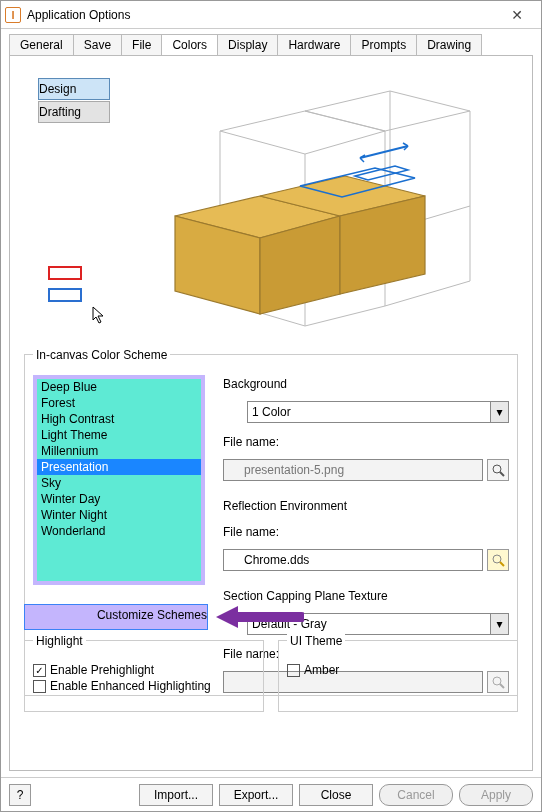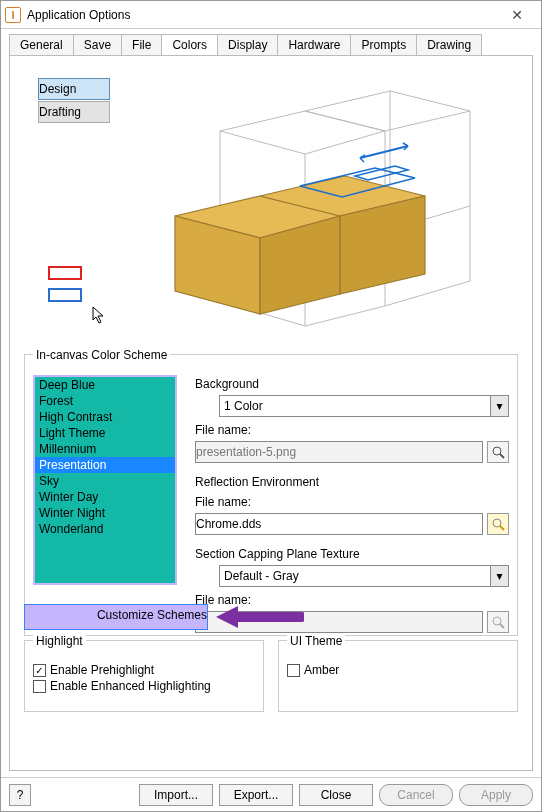--- a/index.html
+++ b/index.html
@@ -19,30 +19,30 @@
   .mode-btn { display: block; width: 72px; height: 22px; border: 1px solid #5b8bb8; background: #cde4f7; line-height: 20px; margin-bottom: 1px; cursor: default; }
   .mode-btn.secondary { background: #e3e3e3; border-color: #aaa; }
   .canvas3d { position: absolute; left: 140px; top: 20px; width: 370px; height: 260px; }
   .color-swatches { position: absolute; left: 38px; top: 210px; }
   .swatch { width: 34px; height: 14px; border: 2px solid; margin-bottom: 8px; background: #fff; }
   .cursor { position: absolute; left: 82px; top: 250px; font-size: 16px; color: #000; }
   .fieldset { border: 1px solid #ccc; margin: 0; padding: 6px 8px 8px 8px; }
   .fieldset .legend { position: relative; top: -13px; background: #fff; display: inline-block; padding: 0 3px; margin-bottom: -8px; }
   .scheme-area { position: absolute; left: 14px; top: 298px; right: 14px; }
   .scheme-row { display: flex; gap: 18px; }
-  .scheme-list { width: 144px; height: 210px; border: 2px solid #c4b5fd; background: #14b8a6; overflow: hidden; }
+  .scheme-list { width: 172px; height: 210px; border: 4px solid #c4b5fd; background: #5eead4; overflow: hidden; }
   .scheme-list div { padding: 1px 4px; cursor: default; }
   .scheme-list div.sel { background: #1a86ff; color: #fff; }
-  .right-col { flex: 1; display: flex; flex-direction: column; gap: 4px; }
+  .right-col { flex: 1; display: flex; flex-direction: column; gap: 10px; }
   .lbl { margin-top: 2px; }
   .combo { display: flex; margin-left: 24px; }
   .combo-input { flex: 1; height: 22px; border: 1px solid #888; padding: 2px 4px; background: #fff; display: flex; align-items: center; }
   .combo-arrow { width: 18px; height: 22px; border: 1px solid #888; border-left: none; background: #e8e8e8; display: flex; align-items: center; justify-content: center; }
   .file-row { display: flex; gap: 4px; }
-  .file-input { flex: 1; height: 22px; border: 1px solid #888; padding: 2px 0; background: #f3f3f3; color: #777; display: flex; align-items: center; }
+  .file-input { flex: 1; height: 22px; border: 1px solid #888; padding: 2px 20px; background: #f3f3f3; color: #777; display: flex; align-items: center; }
   .file-input.enabled { background: #fff; color: #000; }
   .browse-btn { width: 22px; height: 22px; border: 1px solid #999; background: #f4f4f4; display: flex; align-items: center; justify-content: center; }
   .customize-row { position: absolute; left: 14px; top: 548px; display: flex; align-items: center; }
   .customize-btn { width: 184px; height: 26px; border: 1px solid #3b82f6; background: #c4b5fd; text-align: right; line-height: 20px; cursor: default; }
   .arrow-annot { margin-left: 6px; }
   .lower-row { position: absolute; left: 14px; top: 584px; right: 14px; display: flex; gap: 14px; }
   .lower-row .fieldset { flex: 1; min-height: 72px; }
   .check { display: flex; align-items: flex-start; gap: 4px; margin: 2px 0; }
   .checkbox { width: 13px; height: 13px; border: 1px solid #555; display: inline-flex; align-items: center; justify-content: center; font-size: 10px; line-height: 10px; flex-shrink: 0; margin-top: 1px; }
   .bottom-bar { height: 34px; border-top: 1px solid #ccc; display: flex; align-items: center; padding: 0 8px; gap: 6px; }

